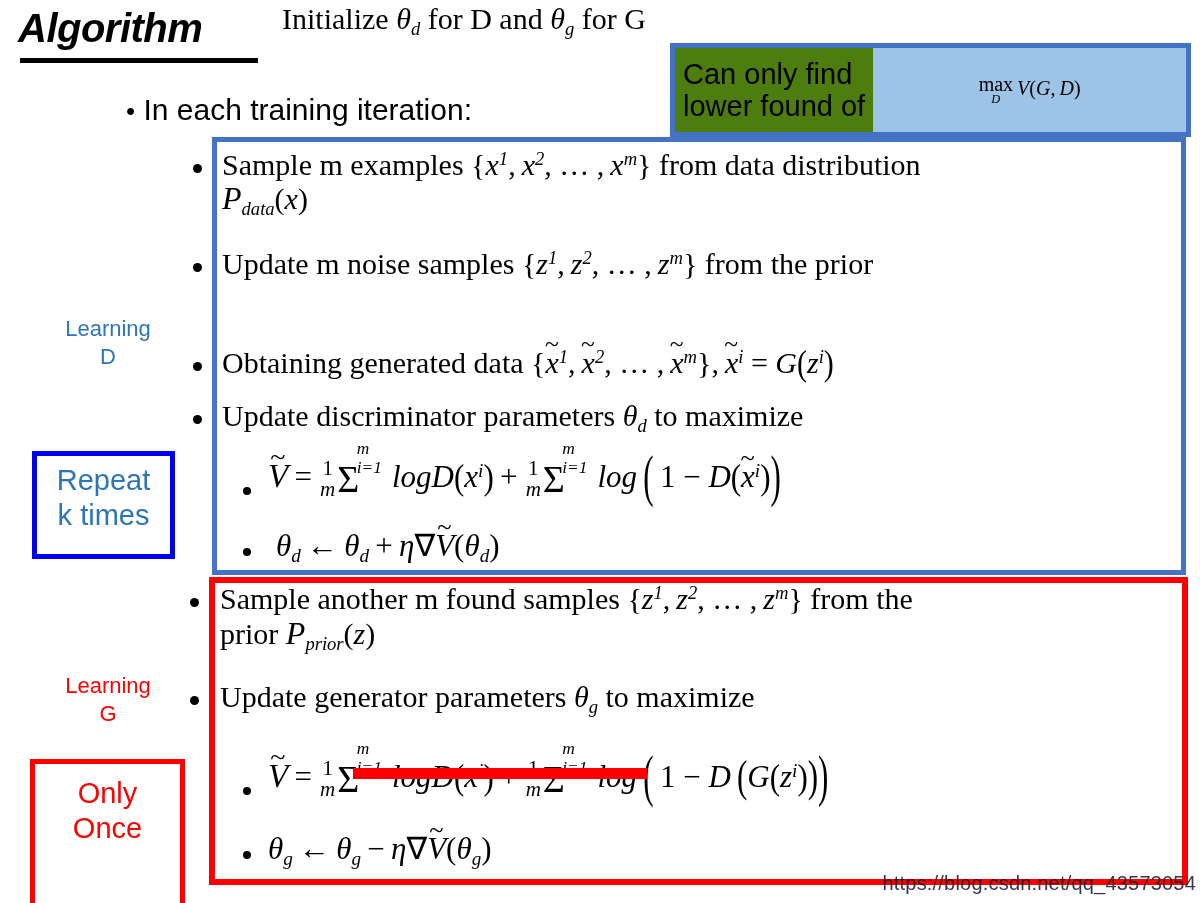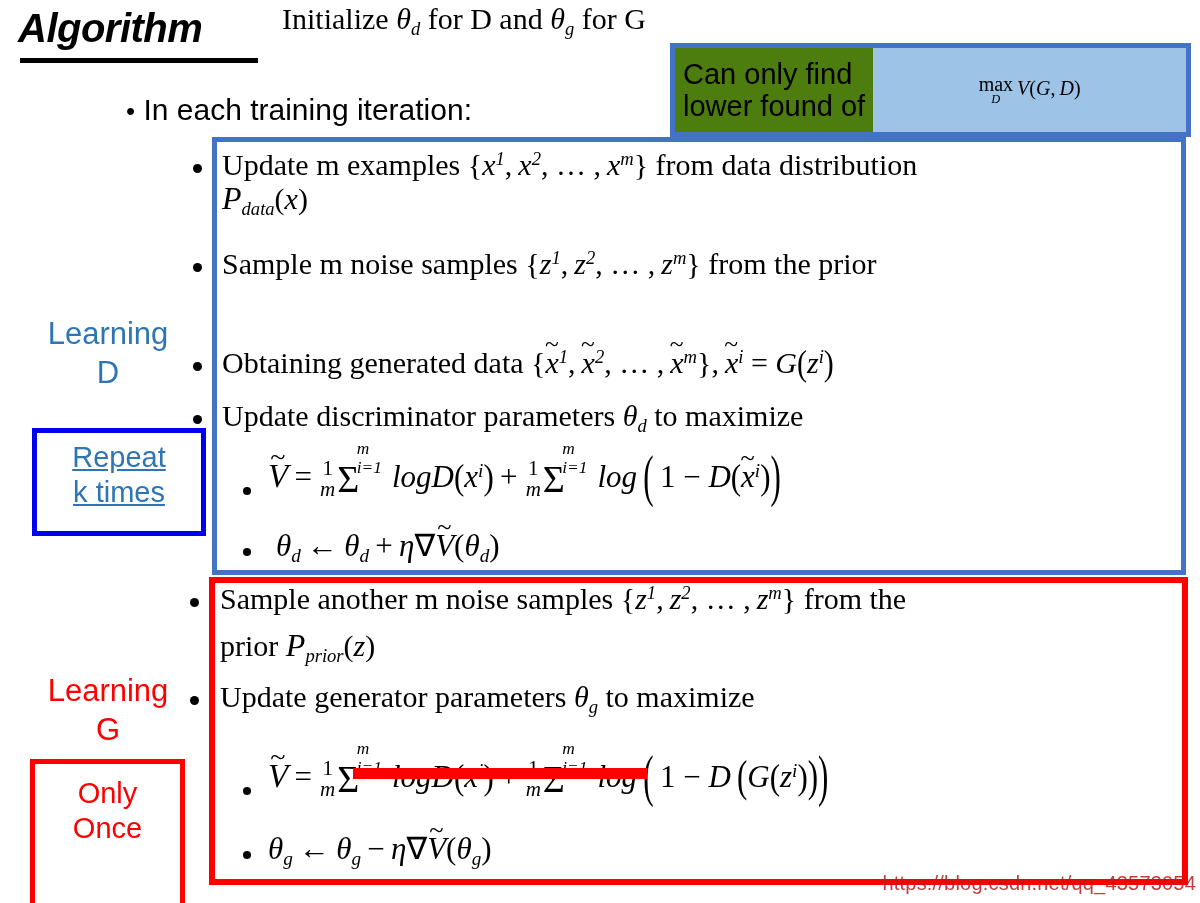--- a/index.html
+++ b/index.html
@@ -214,38 +214,38 @@
     width: 8px;
     height: 8px;
     border-radius: 50%;
     background: #000000;
   }
 
   
   .side-label {
     position: absolute;
     text-align: center;
-    font-size: 31px;
+    font-size: 22px;
     line-height: 1.25;
     white-space: pre-line;
   }
   #learning-d-label { left: 28px; top: 315px; width: 160px; color: #2e75b6; }
   #learning-g-label { left: 28px; top: 672px; width: 160px; color: #ff0000; }
   .side-box {
     position: absolute;
     text-align: center;
     font-size: 29px;
     line-height: 1.22;
     white-space: pre-line;
     box-sizing: border-box;
     padding-top: 7px;
   }
   #repeat-k-box {
-    left: 32px; top: 428px; width: 174px; height: 108px;
-    border: 5px solid #0000ee; color: #2e75b6; text-decoration: underline;
+    left: 32px; top: 451px; width: 143px; height: 108px;
+    border: 5px solid #0000ee; color: #2e75b6;
   }
   #only-once-box {
     left: 30px; top: 759px; width: 155px; height: 152px;
     border: 5px solid #ff0000; color: #ff0000;
     padding-top: 12px;
   }
 
   
   #strike-line {
     position: absolute;
@@ -255,21 +255,21 @@
     height: 11px;
     background: #ff0000;
   }
 
   
   #watermark {
     position: absolute;
     right: 4px;
     bottom: 8px;
     font-size: 20px;
-    color: #b91c1c;
+    color: #0f172a;
     opacity: 0.85;
     letter-spacing: 0.2px;
     font-family: "Liberation Sans", sans-serif;
     white-space: nowrap;
   }
 </style>
 </head>
 <body>
 
 <div id="algorithm-title">Algorithm</div>
@@ -291,31 +291,31 @@
       <span class="undersub"><span class="top mu">max</span><span class="bot">D</span></span><span class="mi" style="margin-left:4px;">V</span><span class="mu">(</span><span class="mi">G</span><span class="mu">, </span><span class="mi">D</span><span class="mu">)</span>
     </span>
   </div>
 </div>
 
 <div id="blue-box"></div>
 
 <div class="bullet-dot" style="left:193px; top:164px;"></div>
 <div class="step" style="left:222px; top:148px;">
   <div>
-    <span class="mu">Update m examples {</span><span class="mi">x</span><span class="sup">1</span><span class="mu">, </span><span class="mi">x</span><span class="sup">2</span><span class="mu">, … , </span><span class="mi">x</span><span class="sup">m</span><span class="mu">} from data distribution</span>
+    <span class="mu">Sample m examples {</span><span class="mi">x</span><span class="sup">1</span><span class="mu">, </span><span class="mi">x</span><span class="sup">2</span><span class="mu">, … , </span><span class="mi">x</span><span class="sup">m</span><span class="mu">} from data distribution</span>
   </div>
   <div style="margin-top:-1px;">
     <span class="mi" style="font-size:32px;">P</span><span class="sub">data</span><span class="mu">(</span><span class="mi">x</span><span class="mu">)</span>
   </div>
 </div>
 
 <div class="bullet-dot" style="left:193px; top:263px;"></div>
 <div class="step" style="left:222px; top:247px;">
   <div>
-    <span class="mu">Sample m noise samples {</span><span class="mi">z</span><span class="sup">1</span><span class="mu">, </span><span class="mi">z</span><span class="sup">2</span><span class="mu">, … , </span><span class="mi">z</span><span class="sup">m</span><span class="mu">} from the prior</span>
+    <span class="mu">Update m noise samples {</span><span class="mi">z</span><span class="sup">1</span><span class="mu">, </span><span class="mi">z</span><span class="sup">2</span><span class="mu">, … , </span><span class="mi">z</span><span class="sup">m</span><span class="mu">} from the prior</span>
   </div>
 </div>
 
 <div class="bullet-dot" style="left:193px; top:362px;"></div>
 <div class="step" style="left:222px; top:346px;">
   <span class="mu">Obtaining generated data {</span><span class="tilde-over"><span class="tl">~</span>x</span><span class="sup">1</span><span class="mu">, </span><span class="tilde-over"><span class="tl">~</span>x</span><span class="sup">2</span><span class="mu">, … , </span><span class="tilde-over"><span class="tl">~</span>x</span><span class="sup">m</span><span class="mu">}, </span><span class="tilde-over"><span class="tl">~</span>x</span><span class="sup">i</span><span class="mu"> = </span><span class="mi">G</span><span class="bigparen3">(</span><span class="mi">z</span><span class="sup">i</span><span class="bigparen3">)</span>
 </div>
 
 <div class="bullet-dot" style="left:193px; top:415px;"></div>
 <div class="step" style="left:222px; top:399px;">
@@ -330,23 +330,23 @@
 <div class="subbullet-dot" style="left:243px; top:548px;"></div>
 <div class="step" style="left:268px; top:529px; font-size:31px;margin-left:8px;">
   <span class="mi">θ</span><span class="sub">d</span><span class="mu"> ← </span><span class="mi">θ</span><span class="sub">d</span><span class="mu"> + </span><span class="mi">η</span><span class="mu">∇</span><span class="tilde-over"><span class="tl">~</span>V</span><span class="mu">(</span><span class="mi">θ</span><span class="sub">d</span><span class="mu">)</span>
 </div>
 
 <div id="red-box"></div>
 
 <div class="bullet-dot" style="left:190px; top:598px;"></div>
 <div class="step" style="left:220px; top:582px;">
   <div>
-    <span class="mu">Sample another m noise samples {</span><span class="mi">z</span><span class="sup">1</span><span class="mu">, </span><span class="mi">z</span><span class="sup">2</span><span class="mu">, … , </span><span class="mi">z</span><span class="sup">m</span><span class="mu">} from the</span>
-  </div>
-  <div style="margin-top:12px;">
+    <span class="mu">Sample another m found samples {</span><span class="mi">z</span><span class="sup">1</span><span class="mu">, </span><span class="mi">z</span><span class="sup">2</span><span class="mu">, … , </span><span class="mi">z</span><span class="sup">m</span><span class="mu">} from the</span>
+  </div>
+  <div style="margin-top:0px;">
     <span class="mu">prior </span><span class="mi" style="font-size:32px;">P</span><span class="sub">prior</span><span class="mu">(</span><span class="mi">z</span><span class="mu">)</span>
   </div>
 </div>
 
 <div class="bullet-dot" style="left:190px; top:696px;"></div>
 <div class="step" style="left:220px; top:680px;">
   <span class="mu">Update generator parameters </span><span class="mi">θ</span><span class="sub">g</span><span class="mu"> to maximize</span>
 </div>
 
 <div class="subbullet-dot" style="left:243px; top:787px;"></div>

